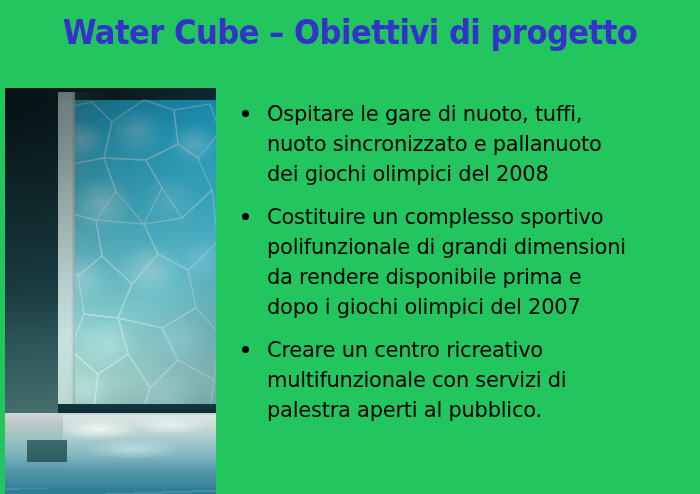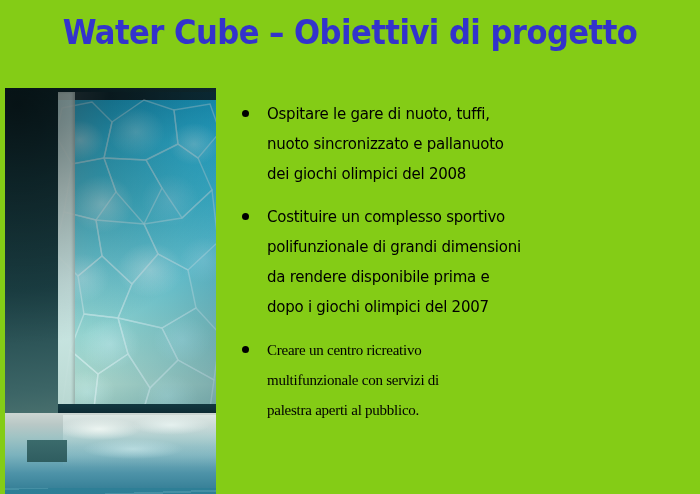--- a/index.html
+++ b/index.html
@@ -13,21 +13,21 @@
     position: relative;
     overflow: hidden;
     font-family: "Liberation Sans", sans-serif;
     background: #ffffff;
   }
 
   
   #slide {
     position: absolute;
     inset: 0;
-    background: #84cc16;
+    background: #22c55e;
   }
 
   
   #slide-title {
     position: absolute;
     left: 0;
     top: 14px;
     width: 700px;
     text-align: center;
     font-family: "DejaVu Sans", sans-serif;
@@ -155,27 +155,27 @@
     position: absolute;
     left: 240px;
     top: 99px;
     width: 452px;
     color: #000000;
   }
   .bullet-item {
     position: relative;
     padding-left: 27px;
     margin-bottom: 13px;
-    font-size: 15px;
+    font-size: 21px;
     line-height: 30px;
     color: #000000;
     font-family: "DejaVu Sans", sans-serif;
     letter-spacing: -0.25px;
   }
-  .bullet-item:last-child { margin-bottom: 0; font-family: Liberation Serif, serif; }
+  .bullet-item:last-child { margin-bottom: 0; }
   .bullet-marker {
     position: absolute;
     left: 2px;
     top: 11px;
     width: 7px;
     height: 7px;
     border-radius: 50%;
     background: #000000;
   }
   .bullet-text { display: block; white-space: pre-line; }

